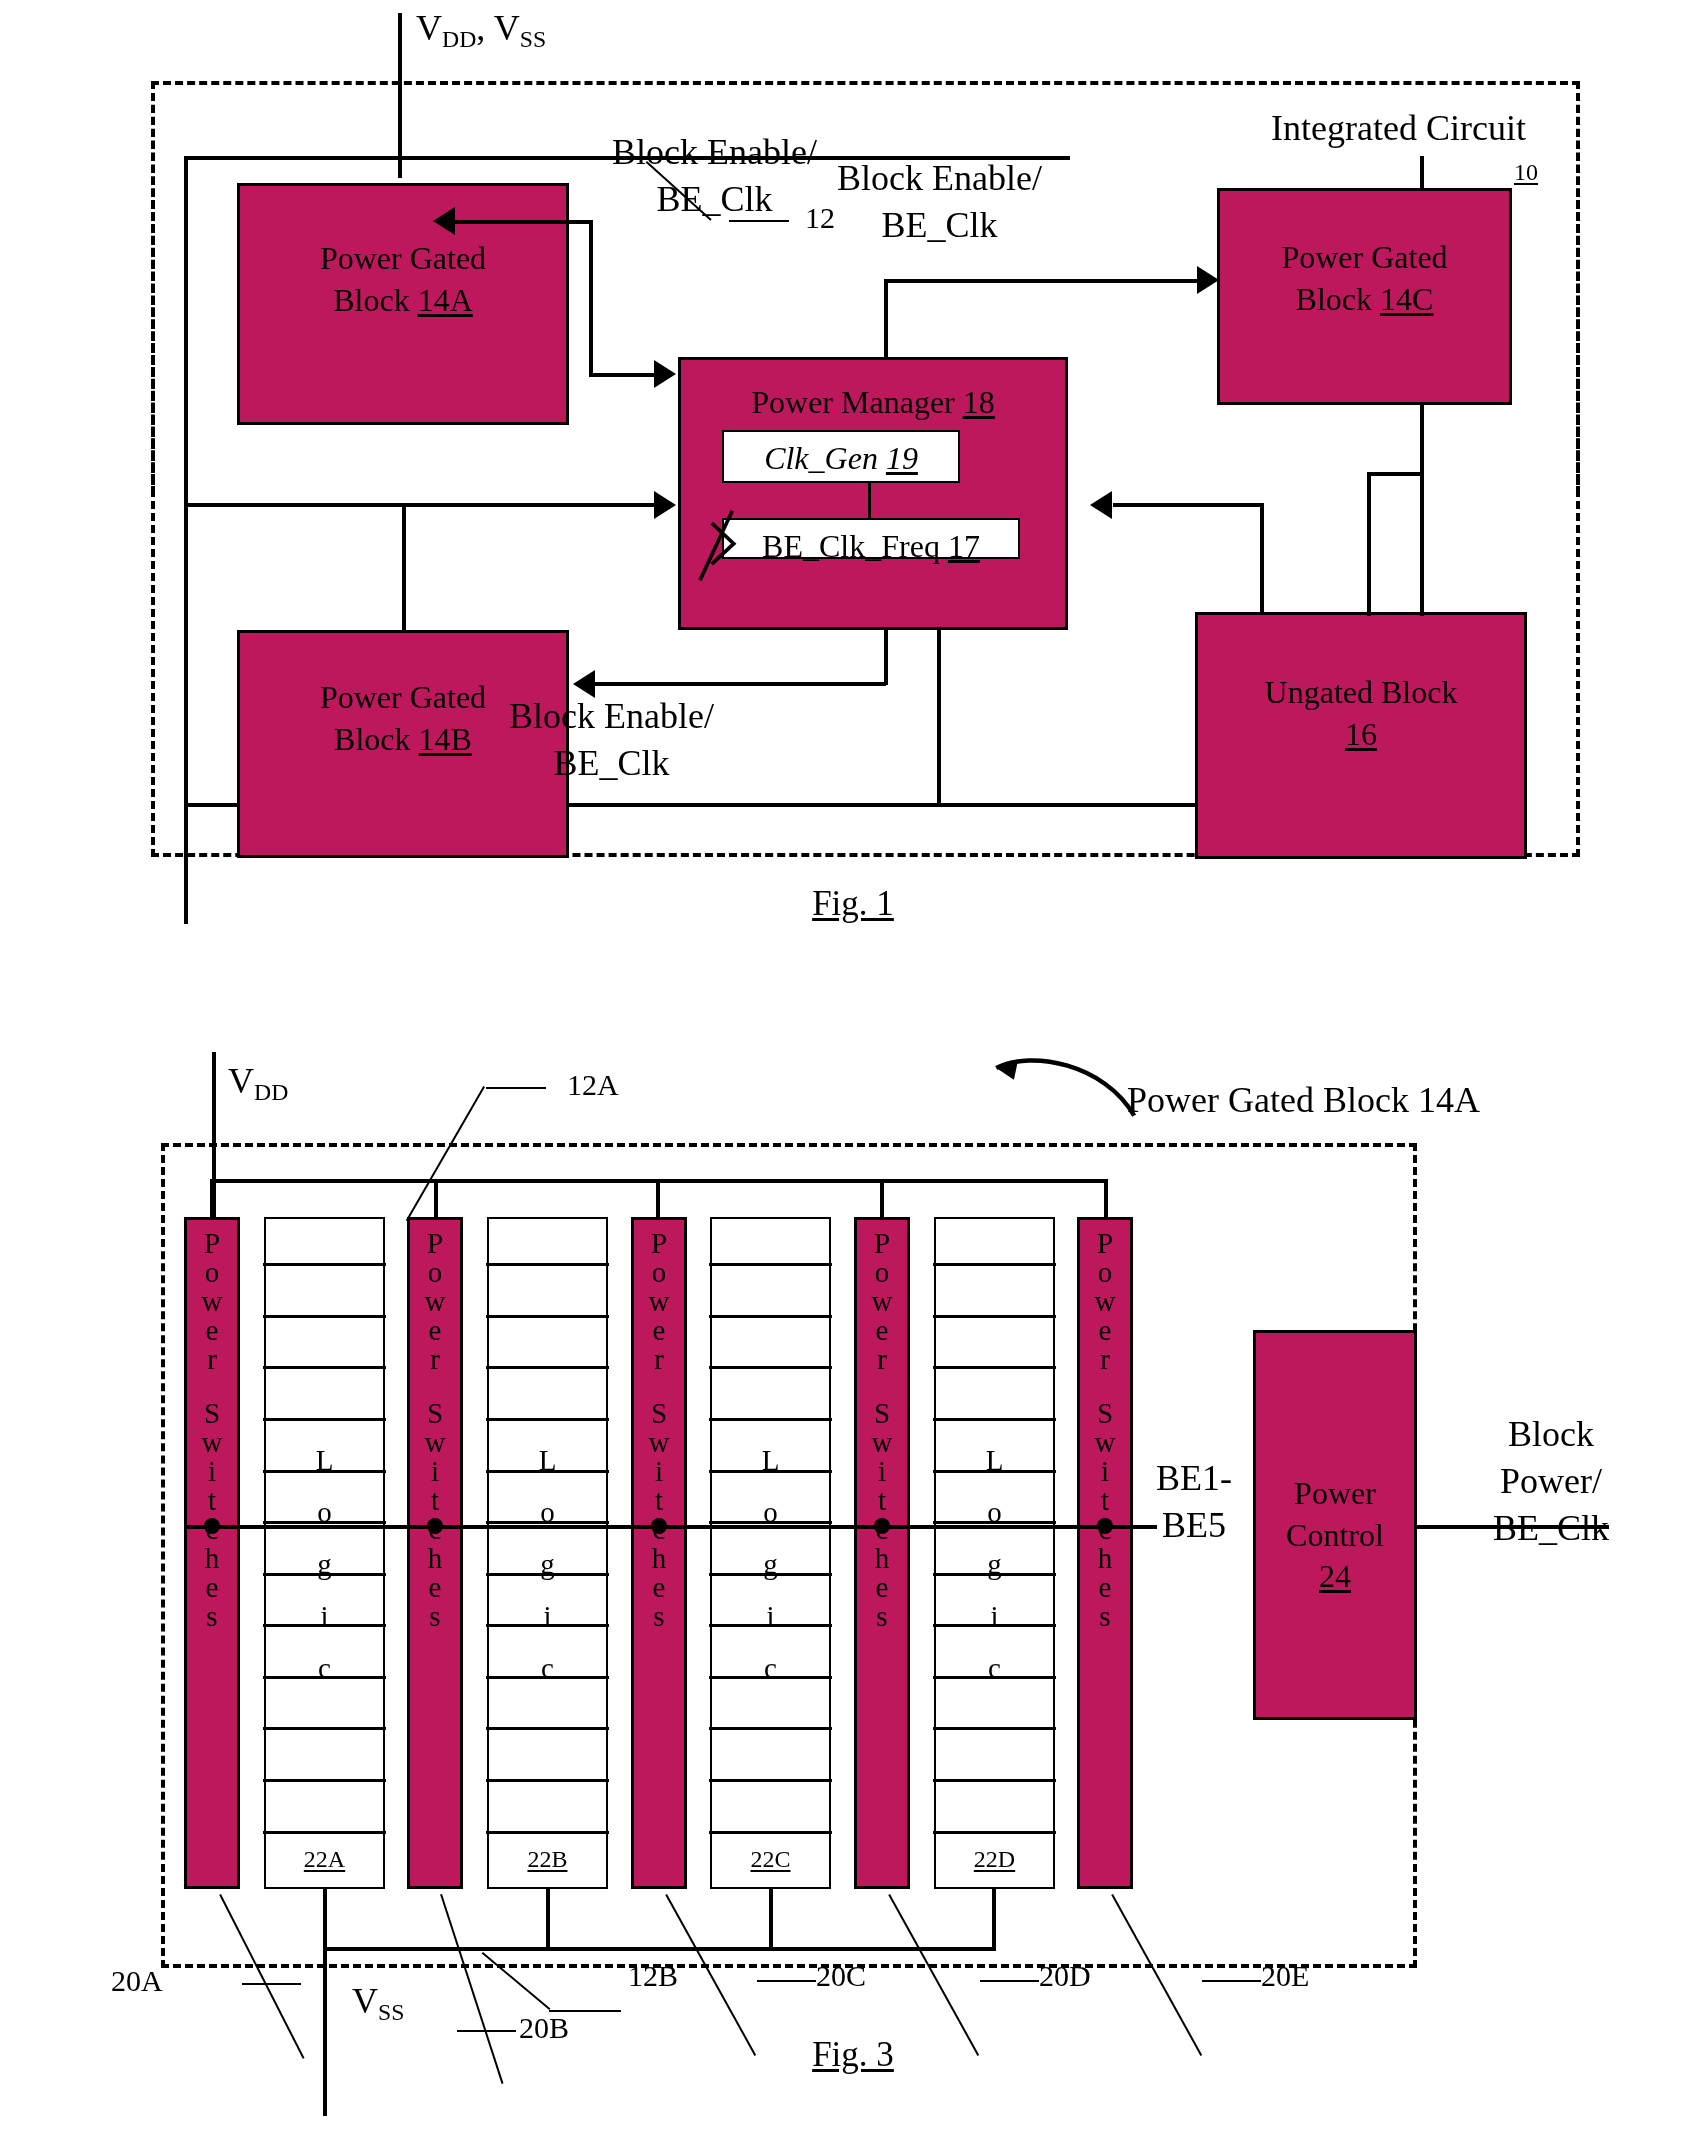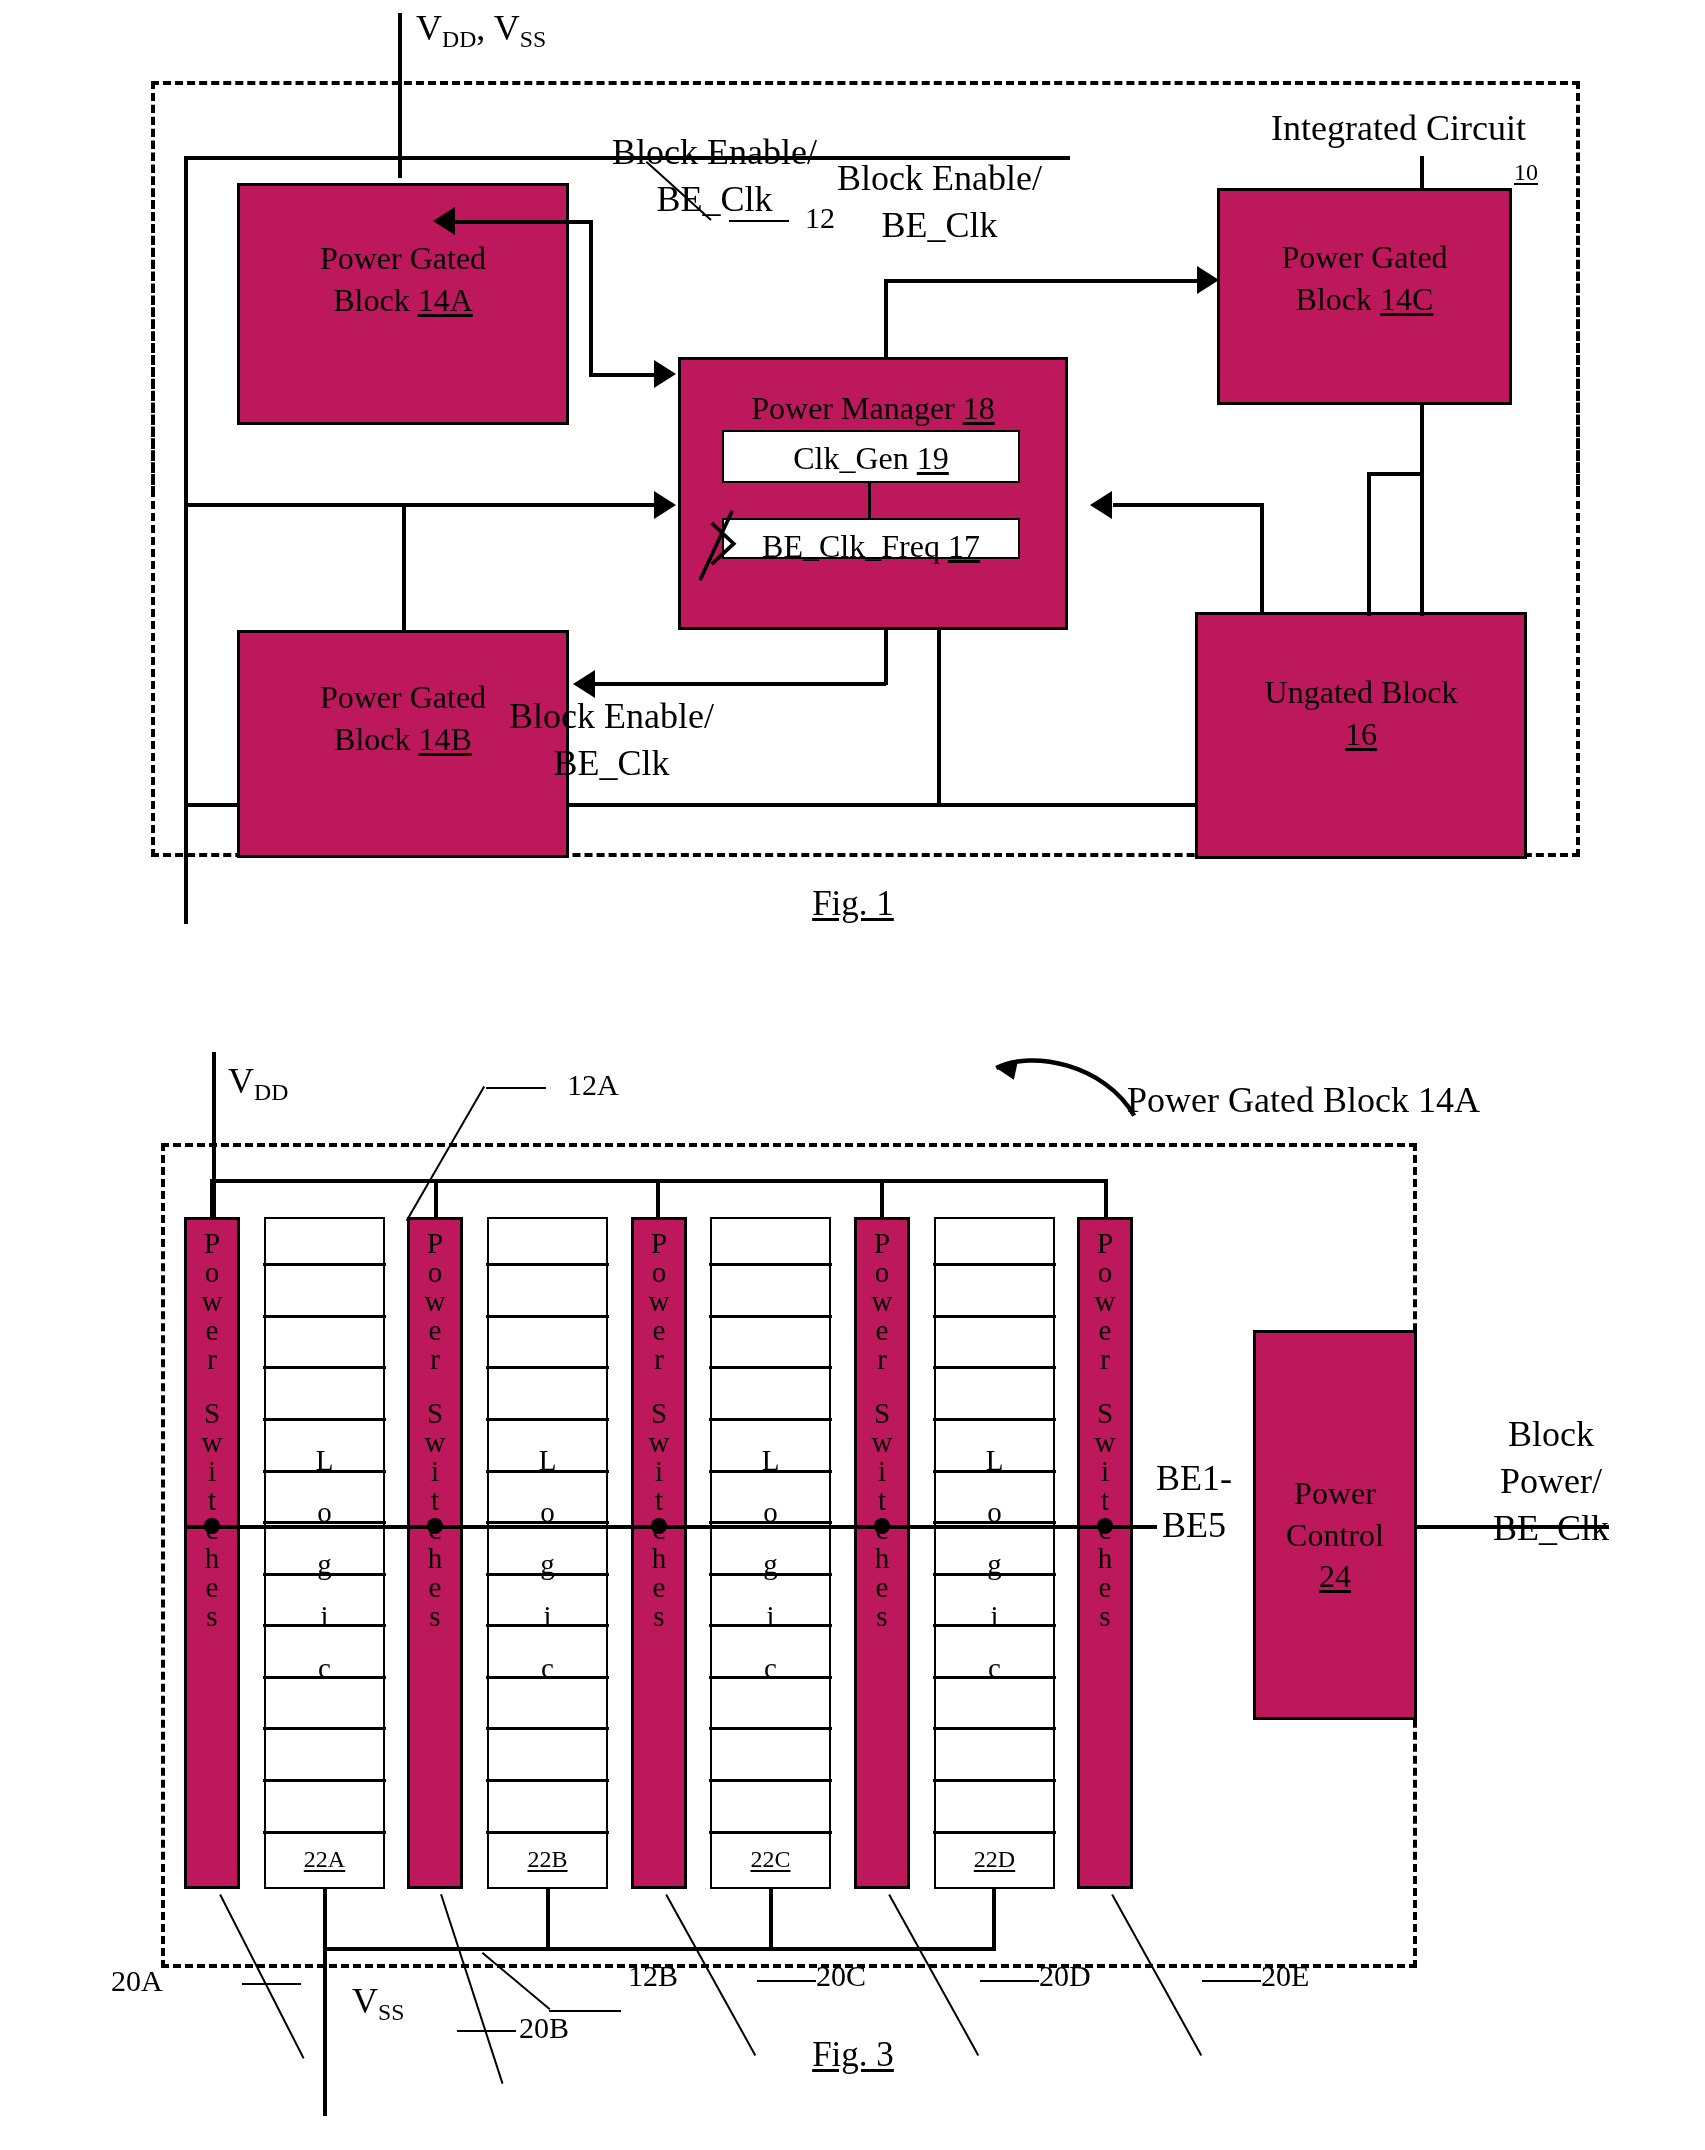--- a/index.html
+++ b/index.html
@@ -111,25 +111,25 @@
     <div class="arw-r" style="left:1197px;top:266px;"></div>
 
     <div class="box" style="left:1217px;top:188px;width:295px;height:217px;">
       <div class="ctr f-blk" style="left:0;right:0;top:46px;">
         <div>Power Gated</div>
         <div><span>Block</span> <span class="u">14C</span></div>
       </div>
     </div>
 
     <div class="box" style="left:678px;top:357px;width:390px;height:273px;">
-      <div class="ctr f-pm" style="left:0;right:0;top:28px;">
+      <div class="ctr f-pm" style="left:0;right:0;top:22px;">
         <span>Power Manager</span>
         <span class="u">18</span>
       </div>
-      <div class="thinbox" style="left:41px;top:70px;width:298px;height:53px;">
+      <div class="thinbox" style="left:41px;top:70px;width:238px;height:53px;font-style:italic;">
         <div class="ctr f-pm" style="left:0;right:0;top:5.9px;">
           <span>Clk_Gen</span>
           <span class="u">19</span>
         </div>
       </div>
       <div class="vline-t" style="left:187px;top:123px;height:38px;"></div>
       <div class="thinbox" style="left:41px;top:158px;width:298px;height:41px;">
         <div class="ctr f-pm" style="left:0;right:0;top:5.9px;">
           <span>BE_Clk_Freq</span>
           <span class="u">17</span>

